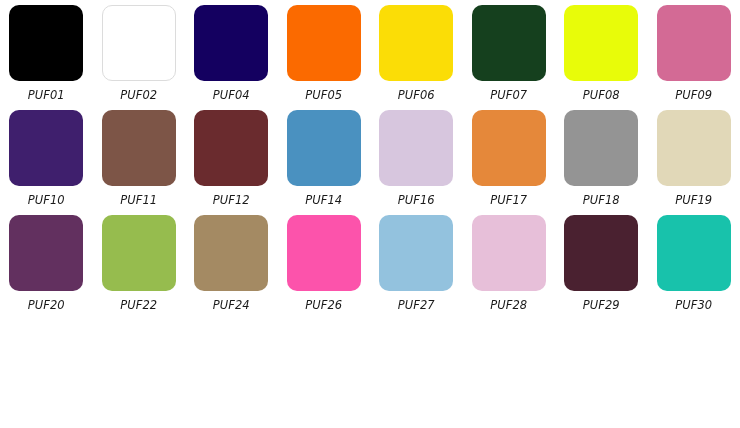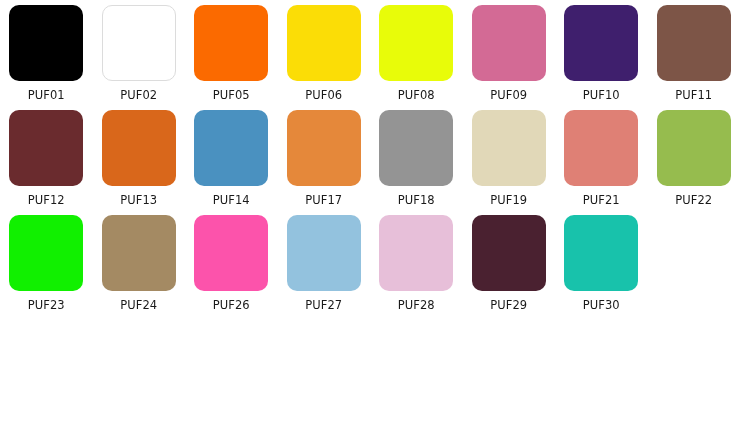--- a/index.html
+++ b/index.html
@@ -24,20 +24,21 @@
     padding-top: 5px;
   }
   .swatch-cell {
     display: flex;
     flex-direction: column;
     align-items: center;
     justify-content: flex-start;
     width: 92.5px;
     height: 105px;
     box-sizing: border-box;
+    font-style: italic;
   }
   .swatch-cell.empty {
     visibility: hidden;
   }
   .swatch-chip {
     width: 74px;
     height: 76px;
     border-radius: 10px;
     box-sizing: border-box;
     flex: none;
@@ -61,26 +62,34 @@
 <div id="palette-grid">
     <div class="swatch-cell">
       <div class="swatch-chip" style="background-color: rgb(0, 0, 0);"></div>
       <div class="swatch-label">PUF01</div>
     </div>
     <div class="swatch-cell">
       <div class="swatch-chip bordered" style="background-color: rgb(255, 255, 255);"></div>
       <div class="swatch-label">PUF02</div>
     </div>
     <div class="swatch-cell">
+      <div class="swatch-chip" style="background-color: rgb(20, 0, 96);"></div>
+      <div class="swatch-label">PUF04</div>
+    </div>
+    <div class="swatch-cell">
       <div class="swatch-chip" style="background-color: rgb(251, 106, 0);"></div>
       <div class="swatch-label">PUF05</div>
     </div>
     <div class="swatch-cell">
       <div class="swatch-chip" style="background-color: rgb(251, 221, 6);"></div>
       <div class="swatch-label">PUF06</div>
+    </div>
+    <div class="swatch-cell">
+      <div class="swatch-chip" style="background-color: rgb(21, 64, 30);"></div>
+      <div class="swatch-label">PUF07</div>
     </div>
     <div class="swatch-cell">
       <div class="swatch-chip" style="background-color: rgb(232, 252, 9);"></div>
       <div class="swatch-label">PUF08</div>
     </div>
     <div class="swatch-cell">
       <div class="swatch-chip" style="background-color: rgb(211, 106, 149);"></div>
       <div class="swatch-label">PUF09</div>
     </div>
     <div class="swatch-cell">
@@ -89,50 +98,46 @@
     </div>
     <div class="swatch-cell">
       <div class="swatch-chip" style="background-color: rgb(125, 85, 71);"></div>
       <div class="swatch-label">PUF11</div>
     </div>
     <div class="swatch-cell">
       <div class="swatch-chip" style="background-color: rgb(106, 43, 46);"></div>
       <div class="swatch-label">PUF12</div>
     </div>
     <div class="swatch-cell">
-      <div class="swatch-chip" style="background-color: rgb(217, 103, 27);"></div>
-      <div class="swatch-label">PUF13</div>
+      <div class="swatch-chip" style="background-color: rgb(74, 145, 192);"></div>
+      <div class="swatch-label">PUF14</div>
     </div>
     <div class="swatch-cell">
-      <div class="swatch-chip" style="background-color: rgb(74, 145, 192);"></div>
-      <div class="swatch-label">PUF14</div>
+      <div class="swatch-chip" style="background-color: rgb(215, 198, 222);"></div>
+      <div class="swatch-label">PUF16</div>
     </div>
     <div class="swatch-cell">
       <div class="swatch-chip" style="background-color: rgb(229, 136, 58);"></div>
       <div class="swatch-label">PUF17</div>
     </div>
     <div class="swatch-cell">
       <div class="swatch-chip" style="background-color: rgb(148, 148, 148);"></div>
       <div class="swatch-label">PUF18</div>
     </div>
     <div class="swatch-cell">
       <div class="swatch-chip" style="background-color: rgb(225, 216, 184);"></div>
       <div class="swatch-label">PUF19</div>
     </div>
     <div class="swatch-cell">
-      <div class="swatch-chip" style="background-color: rgb(223, 128, 117);"></div>
-      <div class="swatch-label">PUF21</div>
+      <div class="swatch-chip" style="background-color: rgb(98, 48, 95);"></div>
+      <div class="swatch-label">PUF20</div>
     </div>
     <div class="swatch-cell">
       <div class="swatch-chip" style="background-color: rgb(150, 188, 78);"></div>
       <div class="swatch-label">PUF22</div>
-    </div>
-    <div class="swatch-cell">
-      <div class="swatch-chip" style="background-color: rgb(17, 240, 0);"></div>
-      <div class="swatch-label">PUF23</div>
     </div>
     <div class="swatch-cell">
       <div class="swatch-chip" style="background-color: rgb(164, 138, 99);"></div>
       <div class="swatch-label">PUF24</div>
     </div>
     <div class="swatch-cell">
       <div class="swatch-chip" style="background-color: rgb(252, 83, 171);"></div>
       <div class="swatch-label">PUF26</div>
     </div>
     <div class="swatch-cell">

